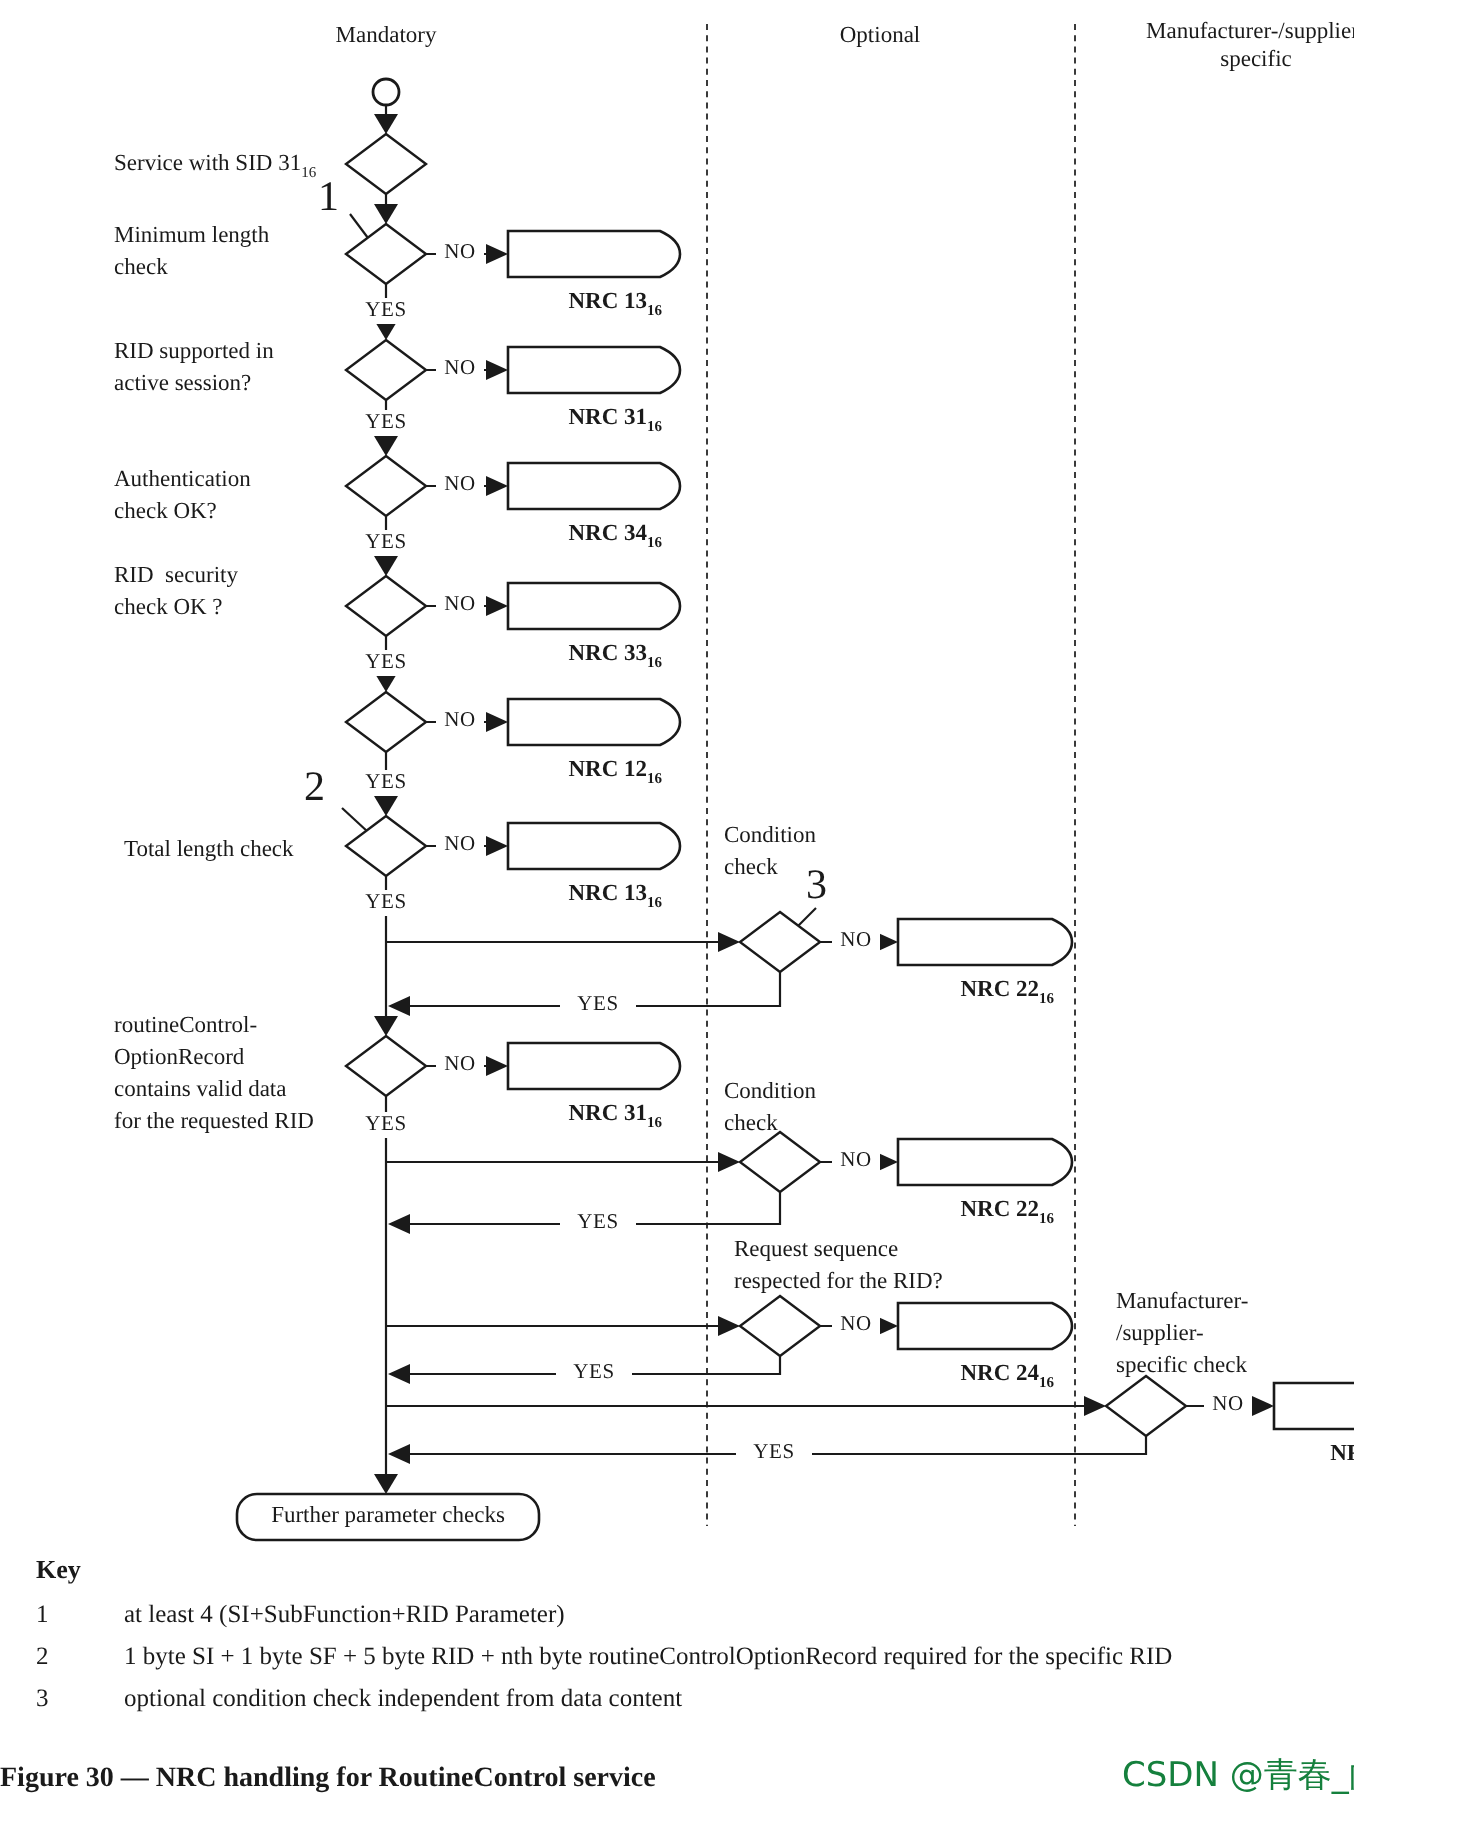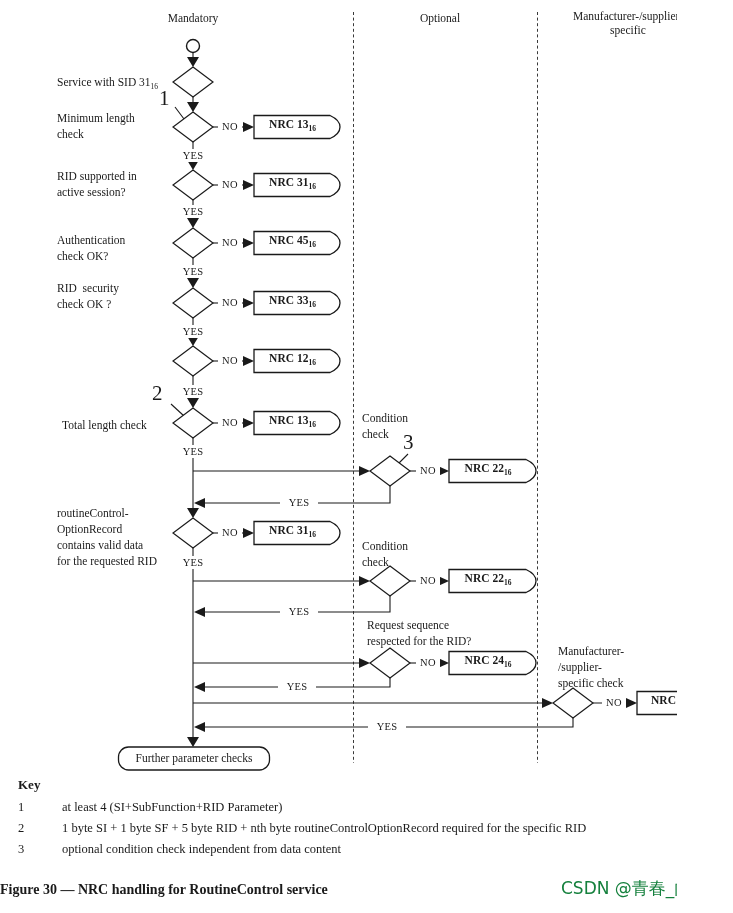--- a/index.html
+++ b/index.html
@@ -9,21 +9,21 @@
   .dash line{stroke:#3a3a3a;stroke-width:1;stroke-dasharray:3 2.6;}
   .ln line,.ln path,.ln polyline{stroke:#1a1a1a;stroke-width:1.1;fill:none;}
   .dm polygon{fill:#fff;stroke:#1a1a1a;stroke-width:1.2;}
   .ar polygon{fill:#1a1a1a;stroke:none;}
   .bx path{fill:#fff;stroke:#1a1a1a;stroke-width:1.3;}
   .start{fill:#fff;stroke:#1a1a1a;stroke-width:1.4;}
   .term{fill:#fff;stroke:#1a1a1a;stroke-width:1.3;}
   .t{position:absolute;font-size:11.5px;line-height:16px;white-space:pre-line;}
   .ctr{text-align:center;}
   .yn{position:absolute;font-size:10.5px;line-height:13px;background:#fff;text-align:center;letter-spacing:.3px;}
-  .nrc{position:absolute;font-weight:700;font-size:11.5px;line-height:19px;text-align:center;}
+  .nrc{position:absolute;font-weight:700;font-size:11.5px;line-height:32px;text-align:right;margin-top:20px;}
   .nrc sub,.t sub{font-size:7.5px;}
   .note{position:absolute;font-size:21px;line-height:22px;}
   .termtxt{position:absolute;font-size:11.5px;line-height:23px;text-align:center;}
   .keytitle{position:absolute;font-weight:700;font-size:13px;line-height:16px;}
   .keyrow{position:absolute;font-size:12.5px;line-height:16px;white-space:nowrap;}
   .caption{position:absolute;left:0;top:881px;width:733px;
            font-weight:700;font-size:14px;line-height:17px;z-index:2;}
   .watermark{position:absolute;left:561px;top:878px;font-size:17px;line-height:20px;
              z-index:1;white-space:nowrap;font-family:"DejaVu Sans","Liberation Sans",sans-serif;}
 </style>
@@ -194,21 +194,21 @@
   <div class="yn" style="left:218px;top:354px;width:24px">NO</div>
   <div class="yn" style="left:218px;top:416px;width:24px">NO</div>
   <div class="yn" style="left:218px;top:526px;width:24px">NO</div>
   <div class="yn" style="left:416px;top:464px;width:24px">NO</div>
   <div class="yn" style="left:416px;top:574px;width:24px">NO</div>
   <div class="yn" style="left:416px;top:656px;width:24px">NO</div>
   <div class="yn" style="left:602px;top:696px;width:24px">NO</div>
 
   <div class="nrc" style="left:254px;top:115px;width:77px"><span>NRC 13</span><sub>16</sub></div>
   <div class="nrc" style="left:254px;top:173px;width:77px"><span>NRC 31</span><sub>16</sub></div>
-  <div class="nrc" style="left:254px;top:231px;width:77px"><span>NRC 45</span><sub>16</sub></div>
+  <div class="nrc" style="left:254px;top:231px;width:77px"><span>NRC 34</span><sub>16</sub></div>
   <div class="nrc" style="left:254px;top:291px;width:77px"><span>NRC 33</span><sub>16</sub></div>
   <div class="nrc" style="left:254px;top:349px;width:77px"><span>NRC 12</span><sub>16</sub></div>
   <div class="nrc" style="left:254px;top:411px;width:77px"><span>NRC 13</span><sub>16</sub></div>
   <div class="nrc" style="left:449px;top:459px;width:78px"><span>NRC 22</span><sub>16</sub></div>
   <div class="nrc" style="left:254px;top:521px;width:77px"><span>NRC 31</span><sub>16</sub></div>
   <div class="nrc" style="left:449px;top:569px;width:78px"><span>NRC 22</span><sub>16</sub></div>
   <div class="nrc" style="left:449px;top:651px;width:78px"><span>NRC 24</span><sub>16</sub></div>
   <div class="nrc" style="left:637px;top:691px;width:80px"><span>NRC XX</span><sub>16</sub></div>
 
   <div class="termtxt" style="left:118px;top:747px;width:152px">Further parameter checks</div>

